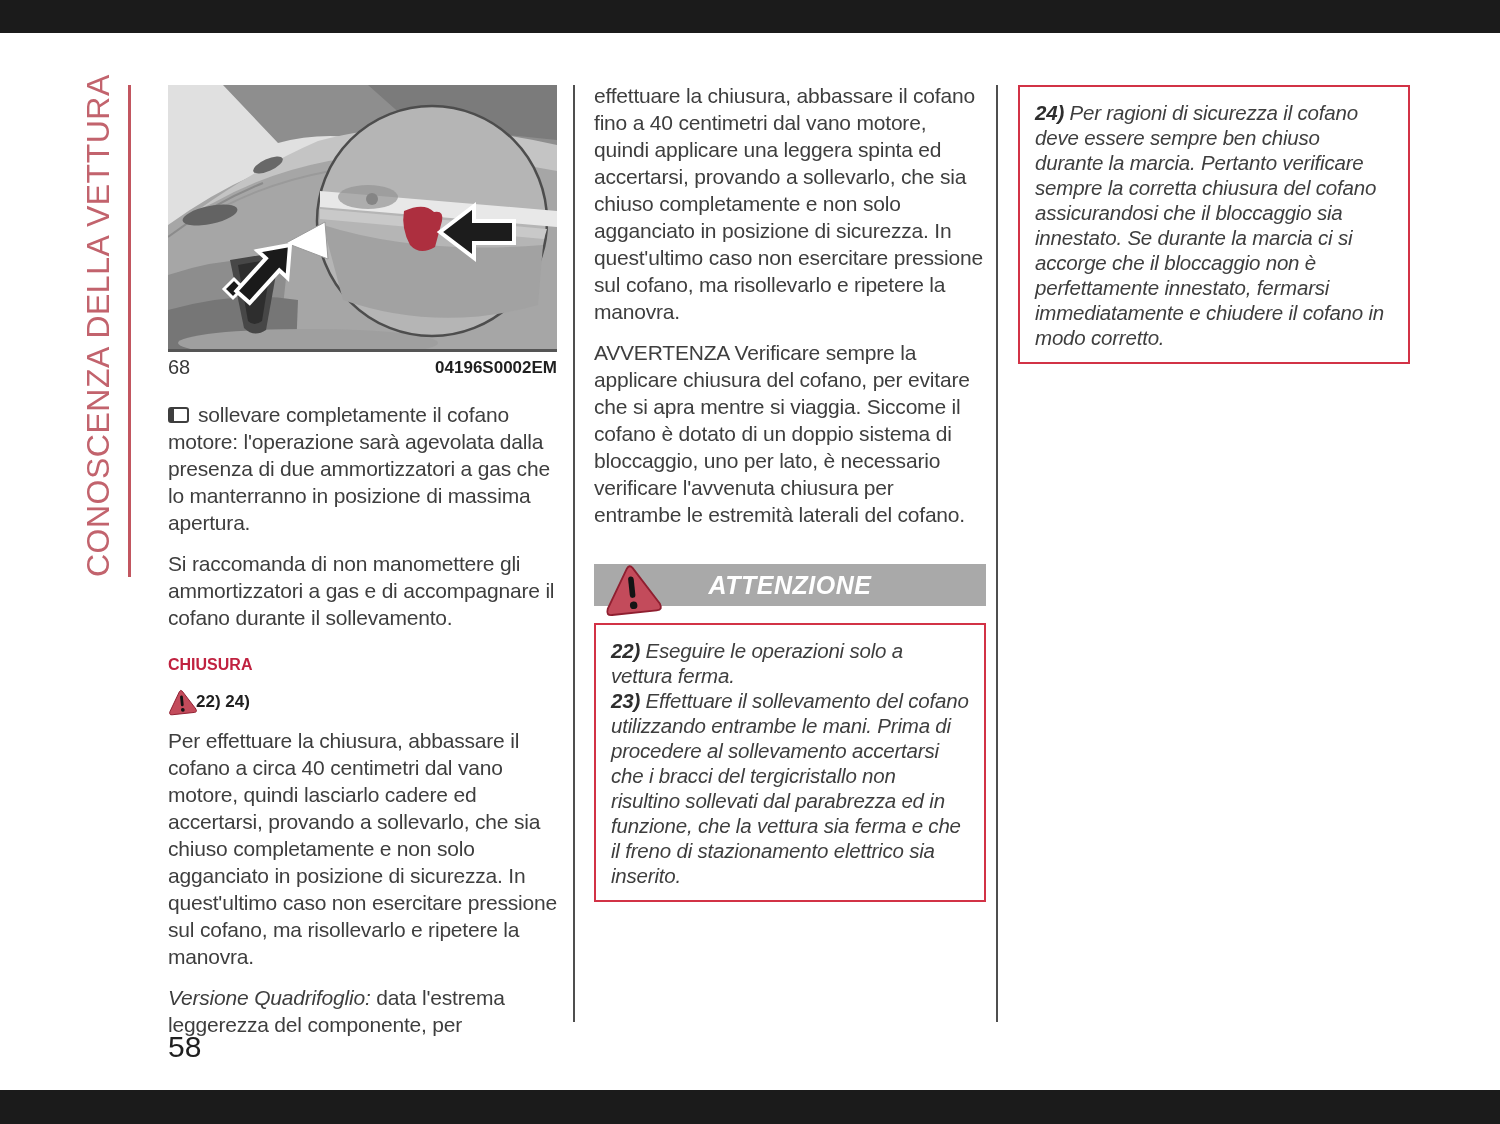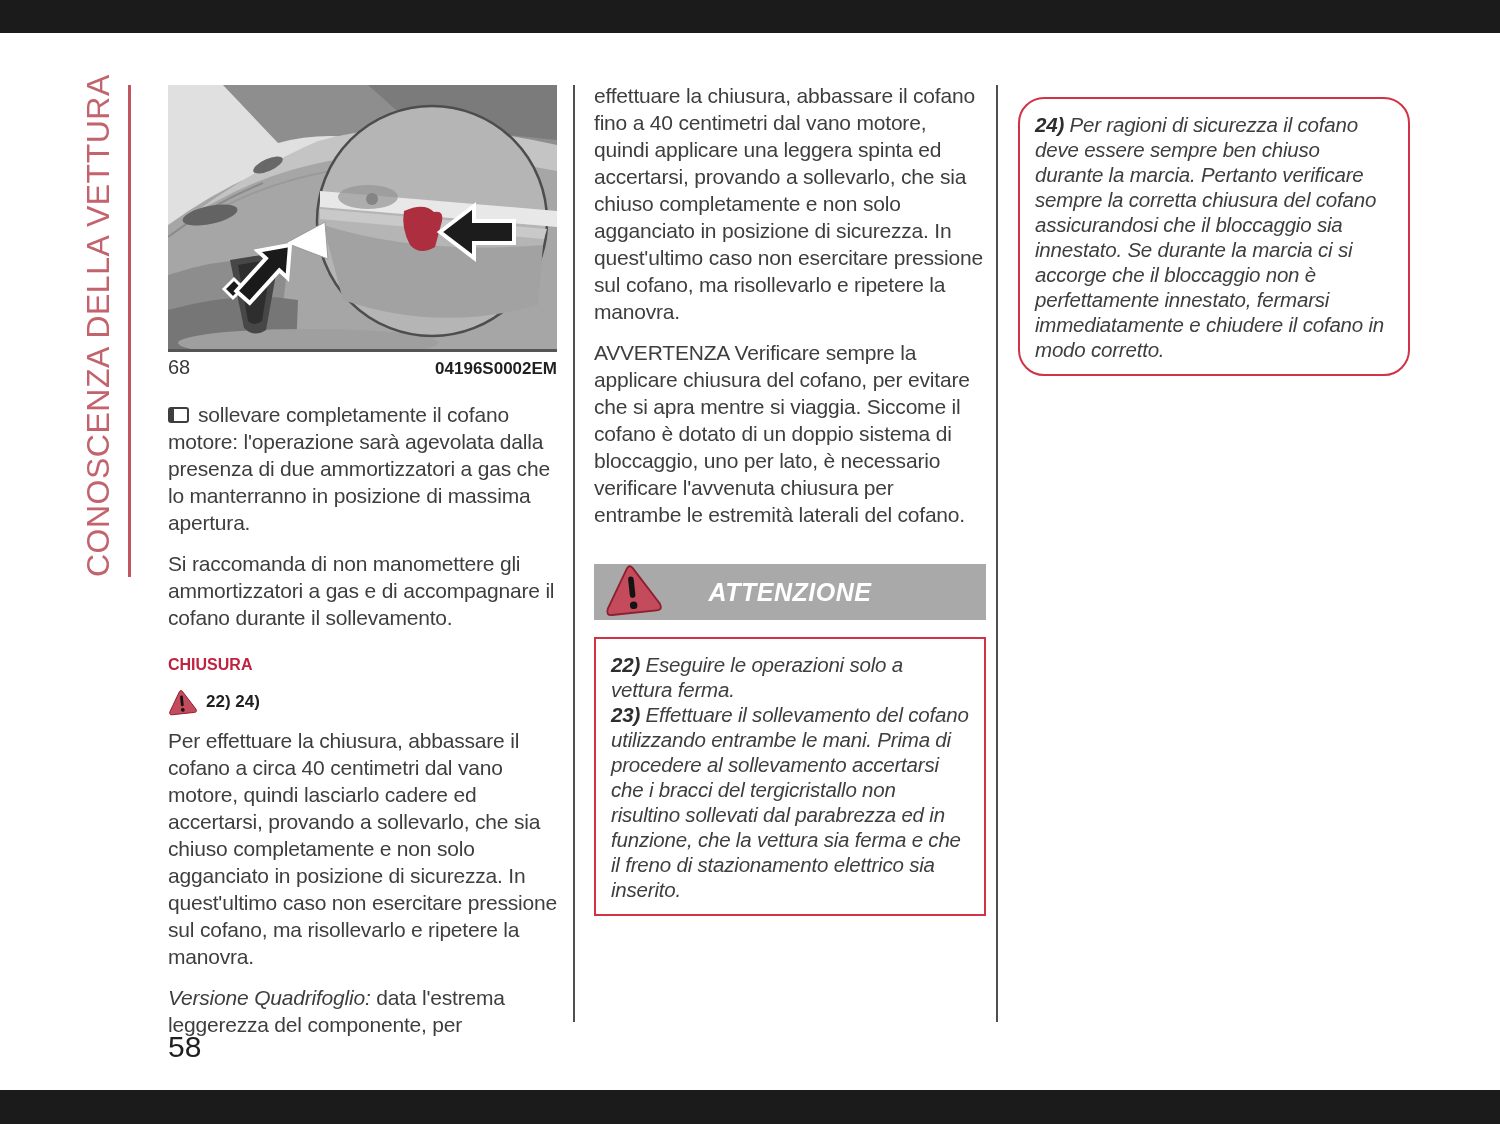--- a/index.html
+++ b/index.html
@@ -14,47 +14,47 @@
   
   .sidebar-title{
     position:absolute;left:80px;top:577px;transform:rotate(-90deg);transform-origin:0 0;
     font-size:32px;letter-spacing:0.5px;color:#c2636d;white-space:nowrap;
   }
   .sidebar-rule{position:absolute;left:128px;top:85px;width:3px;height:492px;background:#c25660;}
 
   
   .figure{position:absolute;left:168px;top:85px;width:389px;height:267px;}
   .figure svg{display:block;}
-  .fig-caption{position:absolute;left:168px;top:356px;width:389px;display:flex;justify-content:space-between;align-items:flex-end;}
+  .fig-caption{position:absolute;left:168px;top:356px;width:389px;display:flex;justify-content:space-between;align-items:center;}
   .fig-num{font-size:20px;color:#3a3a3a;}
   .fig-code{font-size:17px;font-weight:bold;color:#1f1f1f;}
 
   
   .col{position:absolute;width:392px;font-size:21px;line-height:27px;letter-spacing:-0.2px;}
   .col1{left:168px;top:401px;}
   .col2{left:594px;top:82px;}
   .col3{left:1018px;top:85px;}
   .divider{position:absolute;top:85px;height:937px;width:2px;background:#4f4f4f;}
   .divider.d1{left:573px;}
   .divider.d2{left:996px;}
 
   .col p{margin:0 0 14px 0;}
   .hood-step-icon{
     display:inline-block;width:13px;height:12px;border:2.5px solid #3e3e3e;border-left-width:6px;
     border-radius:3px;margin-right:9px;vertical-align:-1px;
   }
   .section-heading{font-size:16px;font-weight:800;color:#c02240;letter-spacing:0;margin:20px 0 10px 0;}
-  .warn-row{display:flex;align-items:center;gap:10px;margin:0 0 12px 0;}
+  .warn-row{display:flex;align-items:center;gap:0;margin:0 0 12px 0;}
   .warn-row .refs{font-size:17px;font-weight:bold;color:#1f1f1f;letter-spacing:0;}
   .warn-tri-sm{width:28px;height:26px;transform:rotate(-6deg);}
   .italic-lead{font-style:italic;}
 
   
   .attention-banner{
-    position:relative;margin-top:36px;height:56px;background:#a9a9a9;
+    position:relative;margin-top:36px;height:42px;background:#a9a9a9;
     display:flex;align-items:center;justify-content:center;
   }
   .attention-banner .label{
     color:#ffffff;font-weight:bold;font-style:italic;font-size:25px;letter-spacing:0.5px;
   }
   .warn-tri-lg{position:absolute;left:10px;top:-1px;width:56px;height:53px;transform:rotate(-6deg);}
 
   
   .notes-box{
     border:2px solid #d23246;background:#ffffff;margin-top:17px;
@@ -158,20 +158,20 @@
     </div>
     <div class="notes-box">
       <span class="num">22)</span><span> Eseguire le operazioni solo a vettura ferma.</span><br>
       <span class="num">23)</span><span> Effettuare il sollevamento del cofano utilizzando entrambe le mani. Prima di procedere al sollevamento accertarsi che i bracci del tergicristallo non risultino sollevati dal parabrezza ed in funzione, che la vettura sia ferma e che il freno di stazionamento elettrico sia inserito.</span>
     </div>
   </div>
 
   <div class="divider d2"></div>
 
   <div class="col col3">
-    <div class="notes-box" style="margin-top:12px;border-radius:26px;">
+    <div class="notes-box" style="margin-top:0;">
       <span class="num">24)</span><span> Per ragioni di sicurezza il cofano deve essere sempre ben chiuso durante la marcia. Pertanto verificare sempre la corretta chiusura del cofano assicurandosi che il bloccaggio sia innestato. Se durante la marcia ci si accorge che il bloccaggio non è perfettamente innestato, fermarsi immediatamente e chiudere il cofano in modo corretto.</span>
     </div>
   </div>
 
   <div class="pagenum">58</div>
 
 </div>
 
 </body></html>

